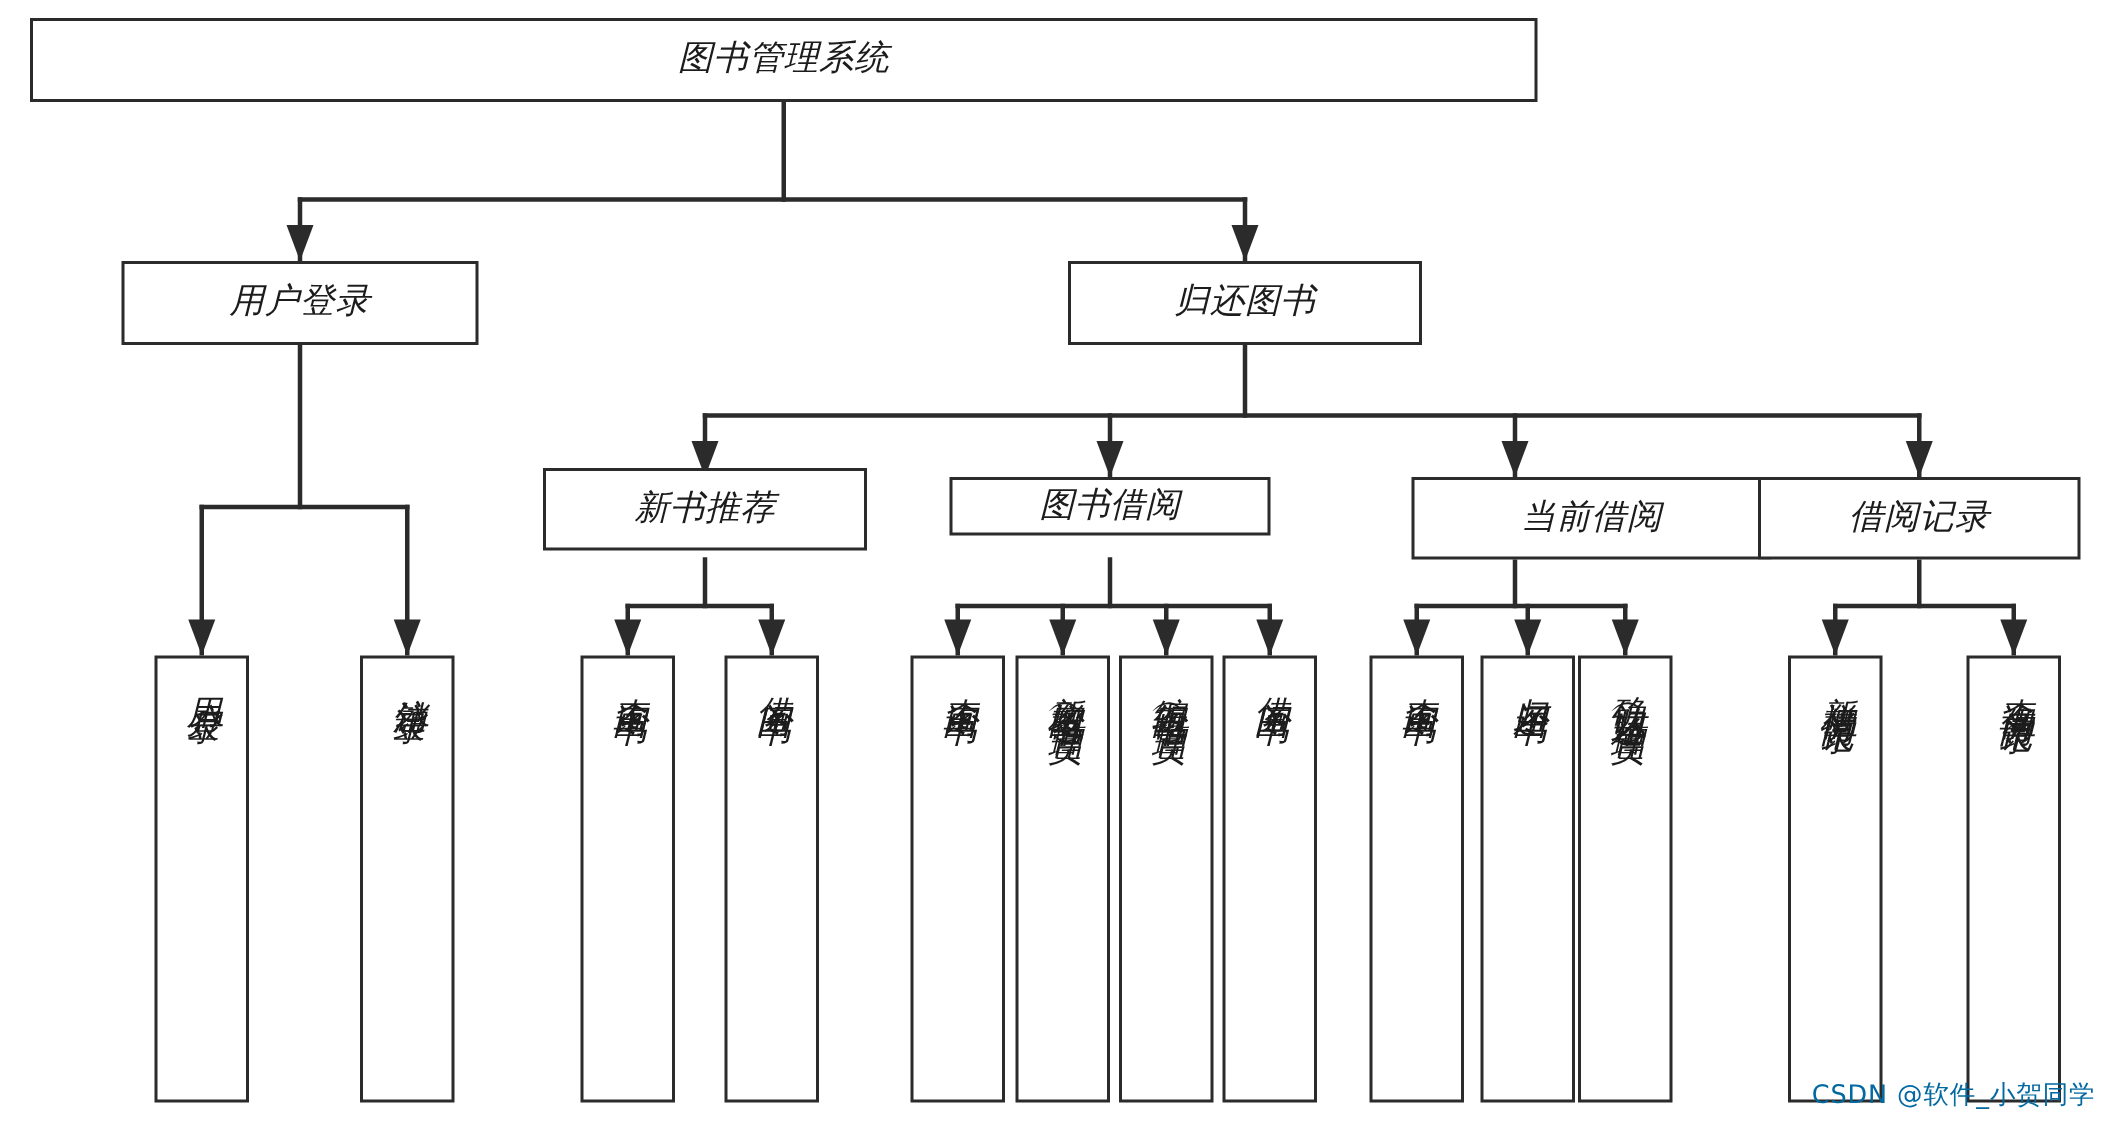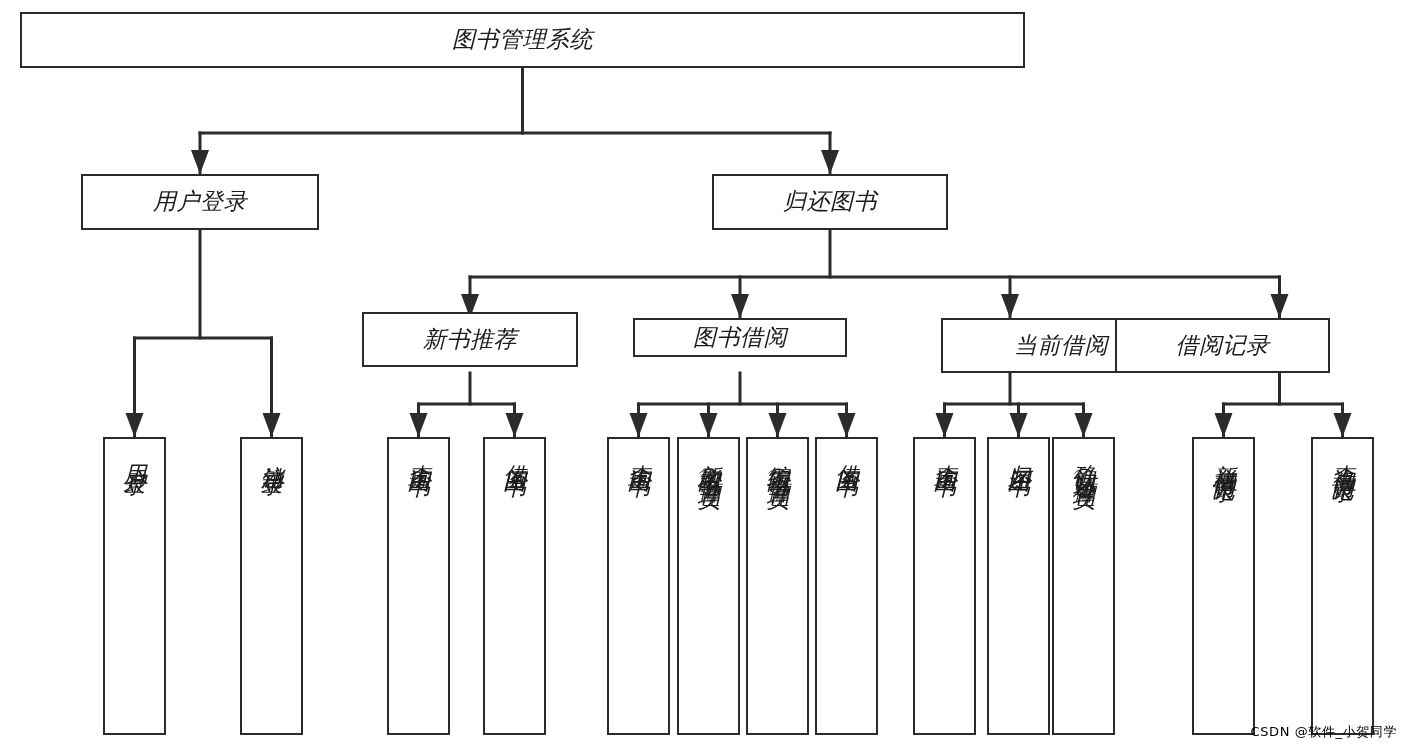--- a/index.html
+++ b/index.html
@@ -60,22 +60,22 @@
     writing-mode: vertical-rl;
     text-orientation: upright;
     font-size: 22.5px;
     letter-spacing: 3.5px;
     line-height: 1.05;
   }
   #watermark {
     position: absolute;
     right: 8px;
     bottom: 6px;
-    font-size: 13px;
-    color: #000000;
+    font-size: 17px;
+    color: #0369a1;
     letter-spacing: 0.6px;
     z-index: 6;
     white-space: pre;
     pointer-events: none;
   }
 </style>
 </head>
 <body>
 
 <div id="diagram-root">
@@ -147,21 +147,21 @@
       </div>
       <div class="node horiz" style="left: 362px; top: 312px; width: 216px; height: 55px;">
         <span class="node-label">新书推荐</span>
       </div>
       <div class="node horiz" style="left: 633px; top: 318px; width: 214px; height: 39px;">
         <span class="node-label">图书借阅</span>
       </div>
       <div class="node horiz" style="left: 902px; top: 318px; width: 240px; height: 55px; margin-left: 39px;">
         <span class="node-label">当前借阅</span>
       </div>
-      <div class="node horiz" style="left: 1115px; top: 318px; width: 215px; height: 55px;">
+      <div class="node horiz" style="left: 1172px; top: 318px; width: 215px; height: 55px;">
         <span class="node-label">借阅记录</span>
       </div>
       <div class="node vert" style="left: 103px; top: 437px; width: 63px; height: 298px;">
         <span class="node-label">用户登录</span>
       </div>
       <div class="node vert" style="left: 240px; top: 437px; width: 63px; height: 298px;">
         <span class="node-label">注销登录</span>
       </div>
       <div class="node vert" style="left: 387px; top: 437px; width: 63px; height: 298px;">
         <span class="node-label">查询图书</span>

